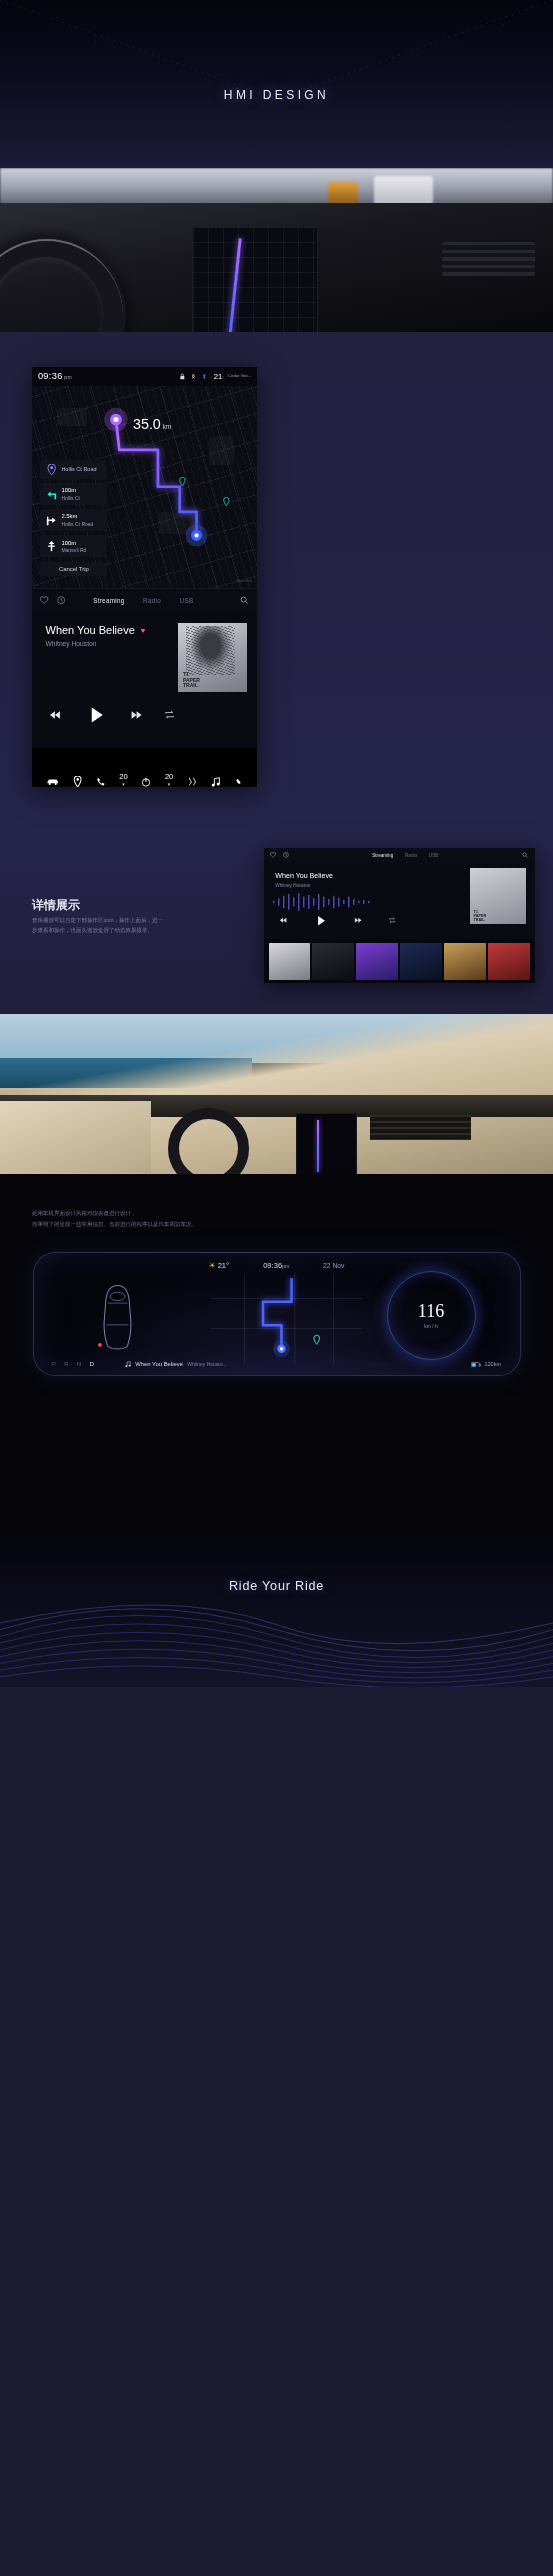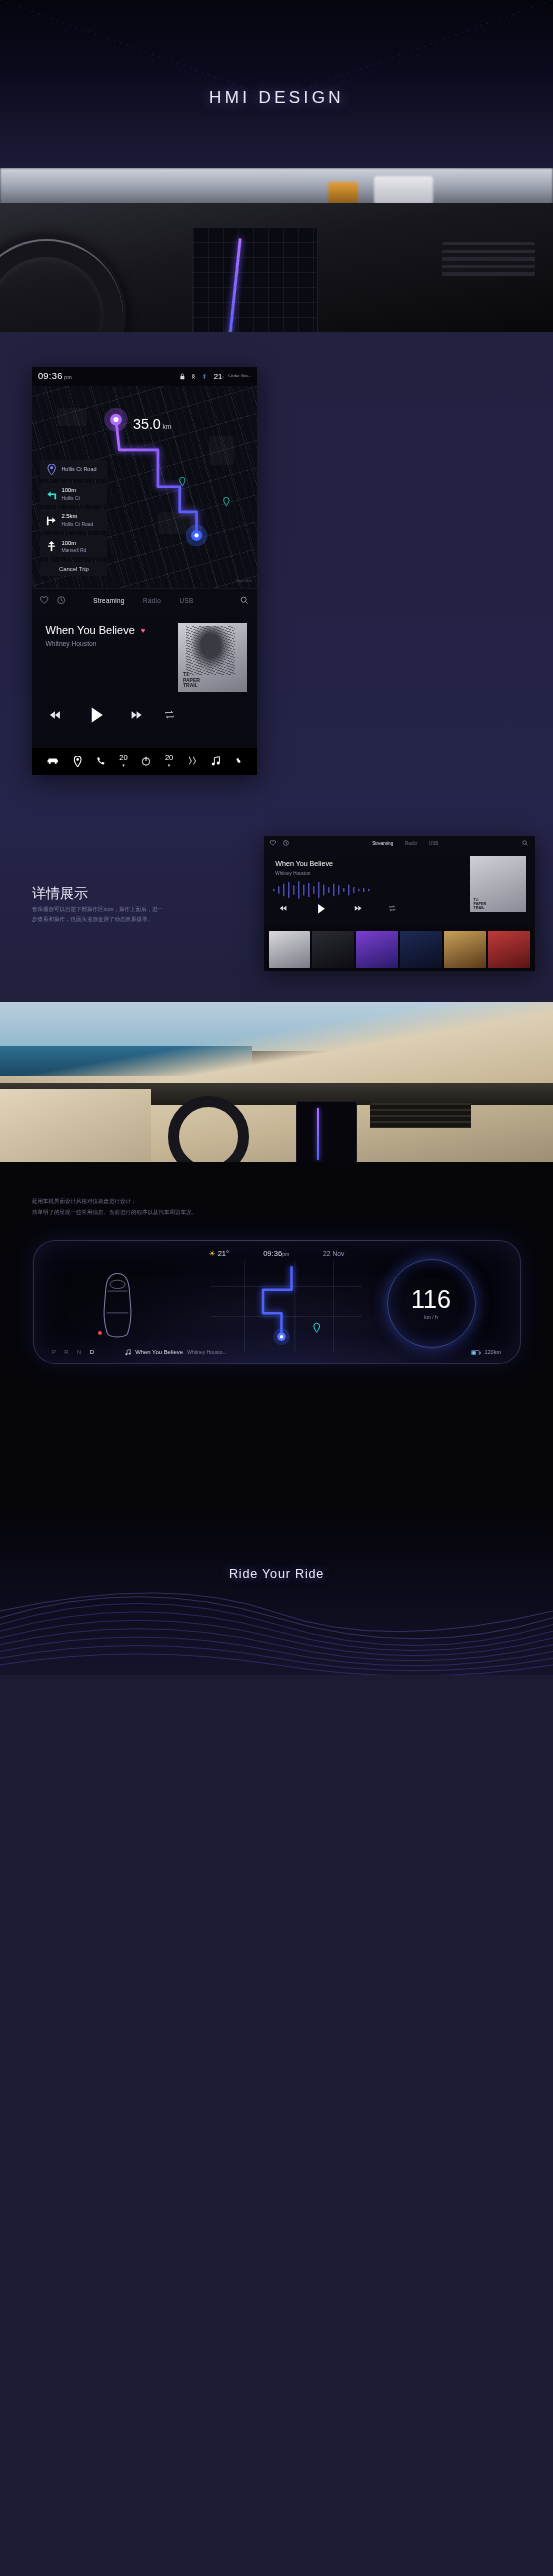--- a/index.html
+++ b/index.html
@@ -17,21 +17,21 @@
     background: linear-gradient(180deg,#05050d 0%,#0b0a1c 40%,#1c1b38 100%);
     position: relative;
     display:flex; align-items:flex-start; justify-content:center;
   }
   .hero .chev{
     position:absolute; inset:0; overflow:hidden; pointer-events:none;
   }
   .hero .chev svg{ position:absolute; top:0; left:0; }
   .hero-title{
     margin-top:88px;
-    font-size:17px;
+    font-size:12px;
     letter-spacing:3.4px;
     color:#e9e9f5;
     font-weight:300;
     text-shadow:0 0 11.8px rgba(160,150,255,.55);
     z-index:2;
   }
 
   
   .photo1{
     height:164px;
@@ -192,33 +192,33 @@
   .art .face{
     position:absolute; left:8.4px; top:3.4px; width:49px; height:49px;
     background:
       radial-gradient(ellipse at 50% 40%, #3a3a42 0 28%, rgba(58,58,66,0) 60%),
       repeating-linear-gradient(20deg, rgba(40,40,48,.55) 0 0.8px, transparent 0.8px 2.5px);
   }
   .art .cap{ position:absolute; left:5px; bottom:3.4px; color:#1a1a1f; font-size:5px; font-weight:700; line-height:1.05;}
 
   
   .dock{
-    height:27px; background:#000; display:flex; align-items:center; justify-content:space-around; padding:0 6.7px;
+    height:39px; background:#000; display:flex; align-items:flex-end; justify-content:space-around; padding:0 6.7px;
   }
   .dock .d-i{ display:flex; flex-direction:column; align-items:center; gap:0.8px; color:#fff;}
   .dock .tmp{ font-size:7.6px; color:#fff; line-height:1;}
   .dock .chev{ font-size:5px; color:#cfcfe0; line-height:1;}
 
   
   .detail{
     background:linear-gradient(180deg,#25244a 0%,#201f3c 100%);
     padding:23.5px 0 42px 0; position:relative; min-height:177px;
   }
   .detail-txt{ margin-left:32px; width:135px; padding-top:37px;}
-  .detail-h{ color:#e9e9f4; font-size:14px; margin-bottom:1px; font-weight:400;}
+  .detail-h{ color:#e9e9f4; font-size:12px; margin-bottom:1px; font-weight:700;}
   .detail-p{ color:#7d7d9a; font-size:5.5px; line-height:1.9;}
   .mini{
     position:absolute; right:18.5px; top:11.8px; width:271px; height:135px;
     background:#0a0a12; box-shadow:0 5px 22px rgba(0,0,0,.55);
     overflow:hidden;
   }
   .mini-tabs{ height:13.5px; display:flex; align-items:center; padding:0 6.7px; gap:6.7px; background:#0b0b14;}
   .mini-tabs .c{ margin-left:auto; margin-right:auto; display:flex; gap:11.8px;}
   .mini-tabs .t{ font-size:4.6px; color:#6a6a80;}
   .mini-tabs .t.on{ color:#e4e4f0;}
@@ -265,21 +265,21 @@
   .cl-top span{ color:#dcdcec; font-size:7.6px;}
   .cl-top .lbl{ color:#9d9dbb; font-size:6.7px;}
   .cl-car{ position:absolute; left:59px; top:30px; width:49px; height:77px;}
   .cl-map{ position:absolute; left:177px; top:20px; width:151px; height:91px;}
   .speedo{
     position:absolute; right:44px; top:18.5px; width:89px; height:89px; border-radius:50%;
     border:1.7px solid rgba(90,110,230,.55);
     box-shadow:0 0 15px rgba(70,90,220,.55), inset 0 0 15px rgba(70,90,220,.28);
     display:flex; flex-direction:column; align-items:center; justify-content:center;
   }
-  .speedo .v{ color:#fff; font-size:25px; font-weight:300; line-height:1;}
+  .speedo .v{ color:#fff; font-size:18px; font-weight:300; line-height:1;font-family:Liberation Serif, serif;}
   .speedo .u{ color:#8f8fb4; font-size:5px; margin-top:2.5px;}
   .cl-foot{ position:absolute; left:0; right:0; bottom:6.7px; display:flex; align-items:center; padding:0 18.5px; gap:8.4px;}
   .prnd{ display:flex; gap:7.6px;}
   .prnd span{ color:#5a5a76; font-size:5.9px; letter-spacing:0.8px;}
   .prnd span.on{ color:#e6e6f6;}
   .cl-song{ display:flex; align-items:center; gap:4.2px; margin-left:22px;}
   .cl-song .t{ color:#dcdcec; font-size:5.9px;}
   .cl-song .a{ color:#7e7e9c; font-size:5px;}
   .cl-range{ margin-left:auto; display:flex; align-items:center; gap:3.4px; color:#9a9ab8; font-size:5.5px;}
 

